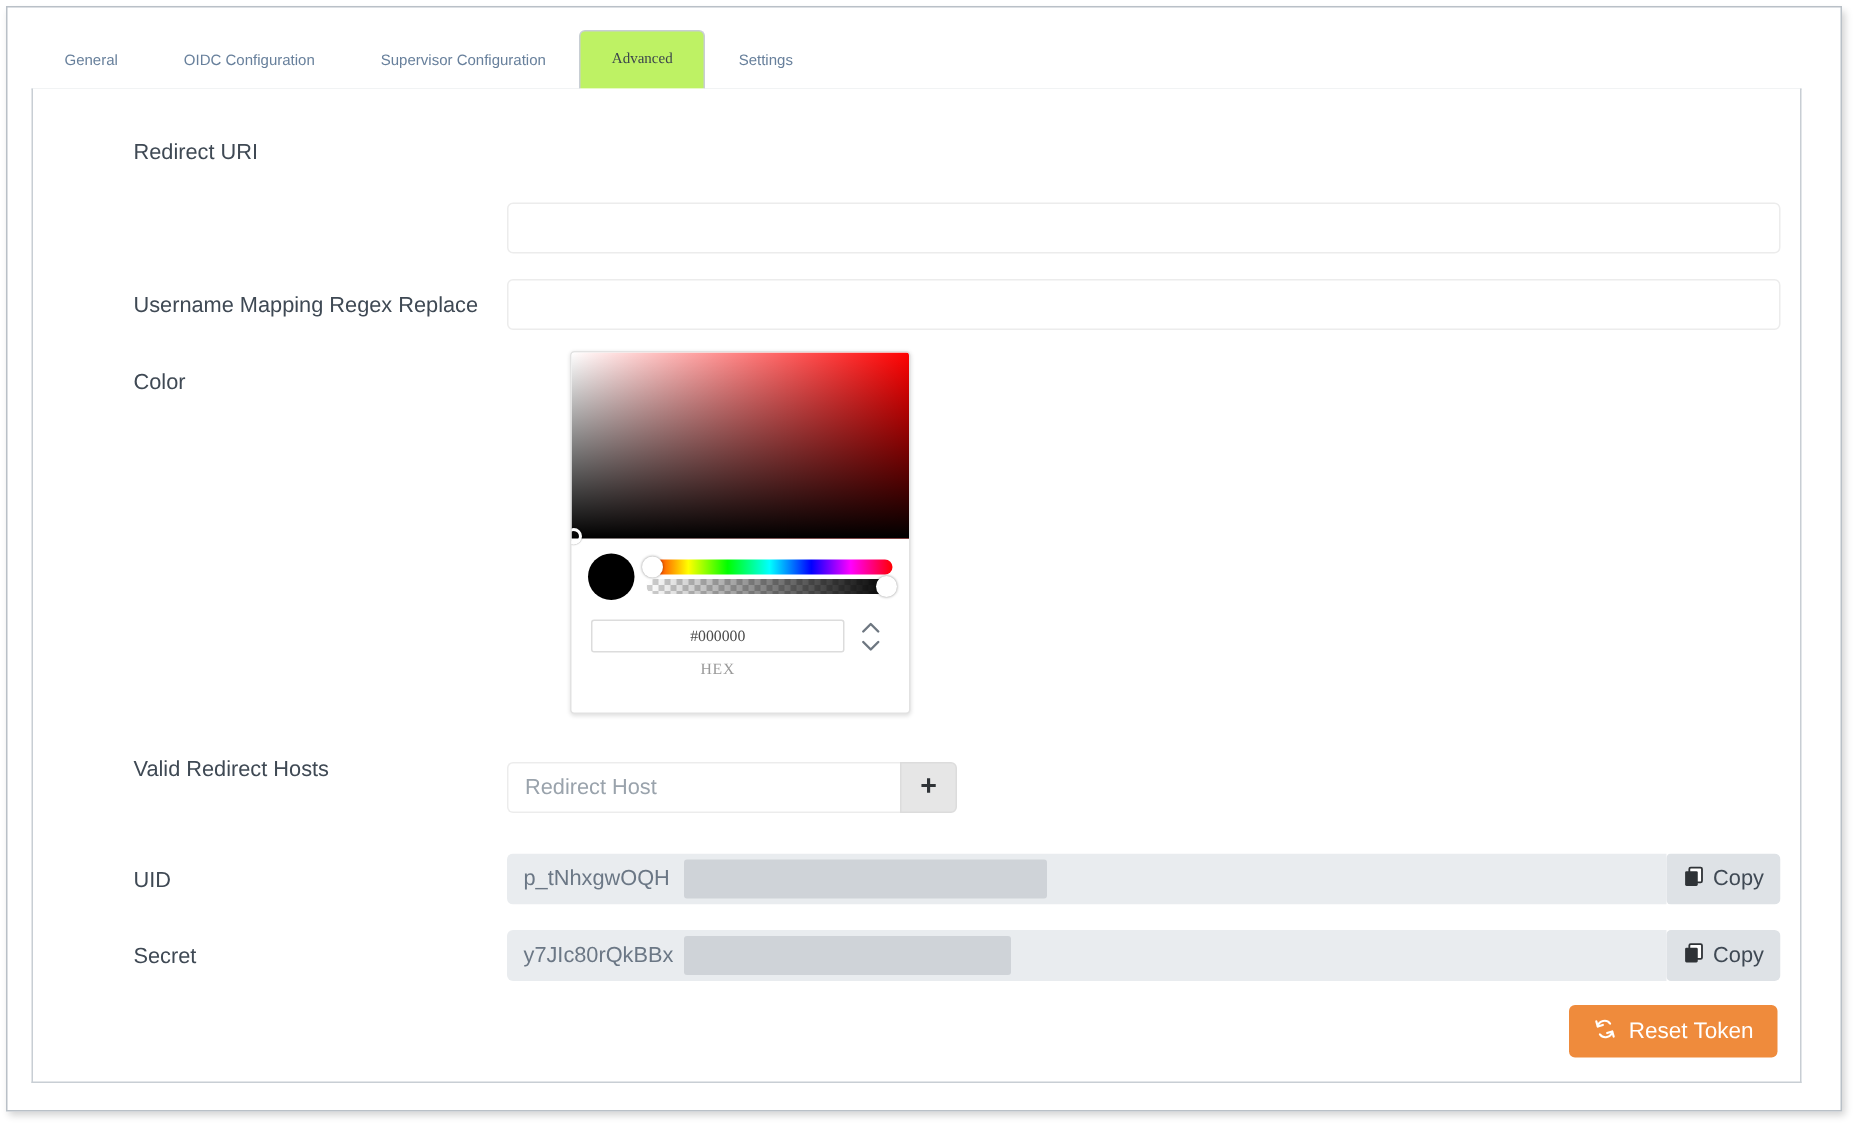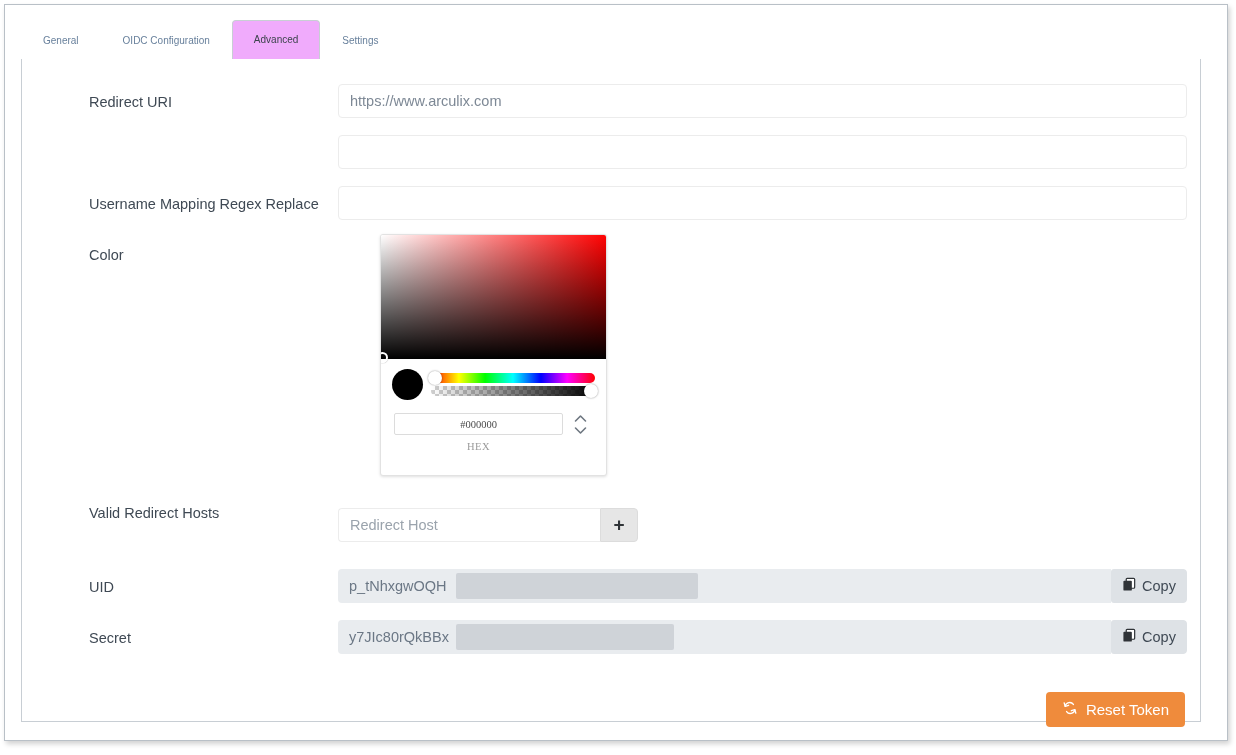--- a/index.html
+++ b/index.html
@@ -38,23 +38,24 @@
     border: 1px solid transparent;
     border-bottom: none;
     margin-bottom: -1px;
     border-radius: 4px 4px 0 0;
     white-space: nowrap;
     cursor: pointer;
     background: transparent;
   }
   .tab.active {
     color: #3c444c;
-    background: #f0abfc;
+    background: #bef264;
     border-color: #c8ced4;
     border-bottom: 1px solid #ffffff;
+    font-family: Liberation Serif, serif;
   }
 
   
   #panel {
     position: absolute;
     left: 16px; top: 54px;
     width: 1180px; height: 663px;
     background: #ffffff;
     border: 1px solid #c8ced4;
     border-top: none;
@@ -273,39 +274,38 @@
     background: #ef8b3c;
     border: none;
     border-radius: 4px;
     color: #ffffff;
     font-size: 15px;
     display: flex;
     align-items: center;
     gap: 8px;
     cursor: pointer;
     font-family: "Liberation Sans", sans-serif;
-    margin-top: 22px;
   }
 </style>
 </head>
 <body>
 
 <div id="window">
 
   <div id="tabstrip">
     <div class="tab">General</div>
     <div class="tab">OIDC Configuration</div>
+    <div class="tab">Supervisor Configuration</div>
     <div class="tab active">Advanced</div>
     <div class="tab">Settings</div>
   </div>
 
   <div id="panel">
 
     <div class="lbl" style="top:34px;">Redirect URI</div>
-    <input class="field" style="top: 25px;" type="text" value="https://www.arculix.com">
 
     <input class="field" style="top: 76px;" type="text" value="">
 
     <div class="lbl" style="top:136px;">Username Mapping Regex Replace</div>
     <input class="field" style="top: 127px;" type="text" value="">
 
     <div class="lbl" style="top:187px;">Color</div>
 
     <div id="color-picker">
       <div id="sv-square">

